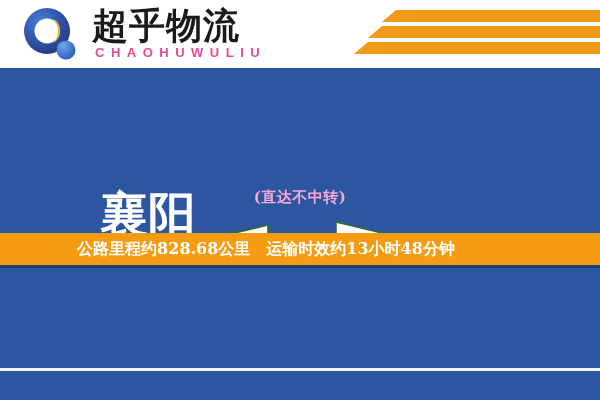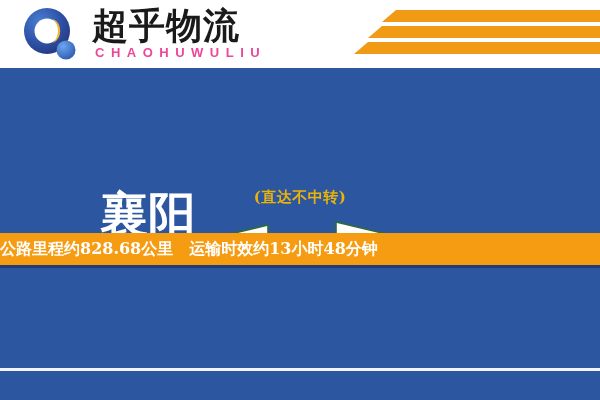--- a/index.html
+++ b/index.html
@@ -85,21 +85,21 @@
   #city-destination { left: 390px; }
 
   #direct-note {
     position: absolute;
     left: 0; top: 120px;
     width: 600px;
     text-align: center;
     font-family: "DejaVu Serif", "Liberation Serif", serif;
     font-size: 15px;
     font-weight: bold;
-    color: #eab308;
+    color: #f9a8d4;
     letter-spacing: 0.5px;
   }
   #roundtrip-note {
     position: absolute;
     left: 0; top: 190px;
     width: 600px;
     text-align: center;
     font-family: "DejaVu Serif", "Liberation Serif", serif;
     font-size: 15px;
     font-weight: bold;
@@ -117,21 +117,21 @@
     position: absolute;
     left: 0; top: 233px;
     width: 600px; height: 32px;
     background: #f59c12;
   }
   #info-bar-text {
     position: absolute;
     left: 0; top: 0;
     width: 532px; height: 32px;
     line-height: 32px;
-    text-align: left;
+    text-align: center;
     font-family: "DejaVu Serif", "Liberation Serif", serif;
     font-size: 16px;
     font-weight: bold;
     color: #ffffff;
     white-space: nowrap;
   }
   #info-bar-rule {
     position: absolute;
     left: 0; top: 265px;
     width: 600px; height: 3px;

